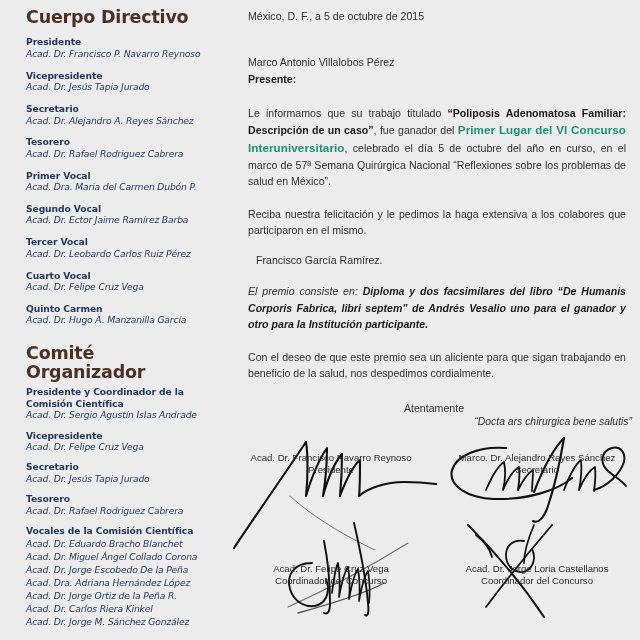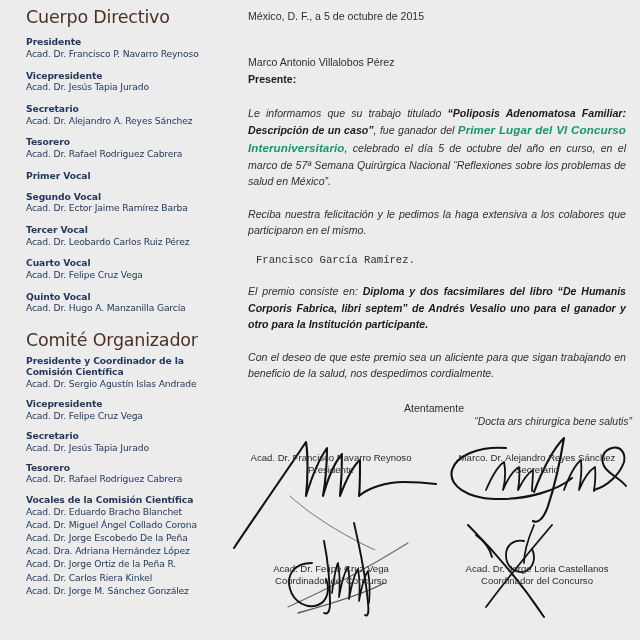--- a/index.html
+++ b/index.html
@@ -20,40 +20,41 @@
   #sidebar {
     position: absolute;
     left: 0; top: 0;
     width: 222px;
     height: 640px;
     padding: 6px 8px 0 26px;
     box-sizing: border-box;
   }
   .side-h1 {
     font-family: "DejaVu Sans", sans-serif;
-    font-weight: normal;
+    font-weight: bold;
     font-size: 17.5px;
     color: #4a3124;
     letter-spacing: -0.2px;
     margin: 2px 0 9px 0;
     line-height: 1.1;
   }
   .side-h1.second { margin-top: 17px; margin-bottom: 4px; }
   .side-block { margin-bottom: 9.5px; }
   .side-block.tight { margin-bottom: 8px; }
   .side-role {
     font-family: "DejaVu Sans", sans-serif;
     font-weight: bold;
     font-size: 9.2px;
     color: #23395c;
     line-height: 1.26;
     letter-spacing: -0.1px;
   }
   .side-name {
     font-family: "DejaVu Sans", sans-serif;
+    font-style: italic;
     font-size: 9.2px;
     color: #243a5e;
     line-height: 1.33;
     letter-spacing: -0.15px;
     white-space: nowrap;
   }
   .vocales-list .side-name { line-height: 1.42; }
 
   
   #letter {
@@ -81,35 +82,33 @@
     font-weight: bold;
     margin: 5px 0 0 12px;
     color: #222;
   }
   .para {
     font-size: 10.6px;
     text-align: justify;
     line-height: 1.53;
     margin: 17px 6px 0 12px;
     color: #2f2f2f;
-    font-style: italic;
   }
   .para.p1 { margin-top: 20px; }
   .b { font-weight: bold; color: #1a1a1a; }
   .green {
     color: #179472;
     font-weight: bold;
     font-size: 11.6px;
     letter-spacing: 0.1px;
   }
   .l-signoffname {
     font-size: 10.6px;
     margin: 16px 0 0 20px;
     color: #2f2f2f;
-    font-family: Liberation Mono, monospace;
   }
   .para.italic {
     font-style: italic;
     margin-top: 17px;
   }
   .para.italic .bi { font-weight: bold; font-style: italic; color: #1a1a1a; }
 
   .closing {
     text-align: center;
     margin-top: 20px;
@@ -178,35 +177,36 @@
     <div class="side-block">
       <div class="side-role">Secretario</div>
       <div class="side-name">Acad. Dr. Alejandro A. Reyes Sánchez</div>
     </div>
     <div class="side-block">
       <div class="side-role">Tesorero</div>
       <div class="side-name">Acad. Dr. Rafael Rodriguez Cabrera</div>
     </div>
     <div class="side-block">
       <div class="side-role">Primer Vocal</div>
+      <div class="side-name">Acad. Dra. Maria del Carmen Dubón P.</div>
     </div>
     <div class="side-block">
       <div class="side-role">Segundo Vocal</div>
       <div class="side-name">Acad. Dr. Ector Jaime Ramírez Barba</div>
     </div>
     <div class="side-block">
       <div class="side-role">Tercer Vocal</div>
       <div class="side-name">Acad. Dr. Leobardo Carlos Ruiz Pérez</div>
     </div>
     <div class="side-block">
       <div class="side-role">Cuarto Vocal</div>
       <div class="side-name">Acad. Dr. Felipe Cruz Vega</div>
     </div>
     <div class="side-block">
-      <div class="side-role">Quinto Vocal</div>
+      <div class="side-role">Quinto Carmen</div>
       <div class="side-name">Acad. Dr. Hugo A. Manzanilla García</div>
     </div>
 
     <div class="side-h1 second">Comité Organizador</div>
 
     <div class="side-block tight">
       <div class="side-role">Presidente y Coordinador de la</div>
       <div class="side-role">Comisión Científica</div>
       <div class="side-name">Acad. Dr. Sergio Agustín Islas Andrade</div>
     </div>

